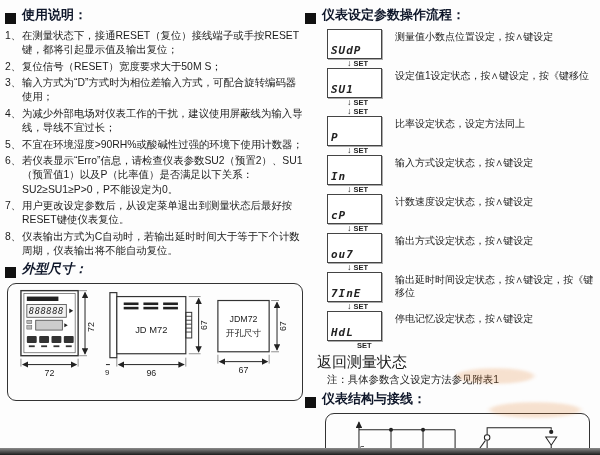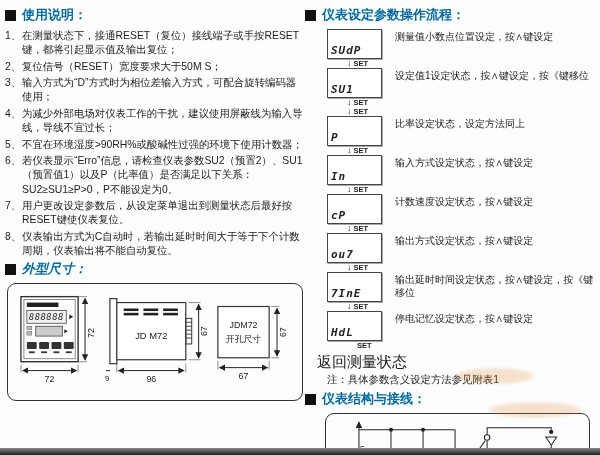--- a/index.html
+++ b/index.html
@@ -8,32 +8,32 @@
     background:#fdfdfd;
     font-family:"Liberation Sans", sans-serif;
     color:#1c1c1c;
     position:relative;
     overflow:hidden;
   }
   .page { display:flex; padding:4px 5px 0 5px; }
   .col-left  { width:298px; }
   .col-right { width:290px; margin-left:2px; }
 
-  .heading { display:flex; align-items:center; gap:6px; font-size:13px; font-weight:bold; color:#0369a1; margin:2px 0 5px 0; }
+  .heading { display:flex; align-items:flex-end; gap:6px; font-size:13px; font-weight:bold; color:#0f172a; margin:2px 0 5px 0; }
   .bullet  { width:11px; height:11px; background:#111; flex:0 0 auto; }
 
   .usage-item { display:flex; font-size:10.4px; line-height:1.38; margin-bottom:2px; }
   .usage-num  { flex:0 0 17px; }
   .usage-text { flex:1; }
 
   .dim-heading { margin-top:1px;font-style:italic; }
   .dim-box {
     border:1.5px solid #333; border-radius:9px;
     height:116px; margin:2px 0 0 2px;
-    display:flex; align-items:center; justify-content:space-around; padding:0 9px;
+    display:flex; justify-content:space-around; padding:0 9px;
   }
 
   .flow { margin:2px 0 0 22px; }
   .flow-step { display:flex; align-items:flex-start; }
   .lcd {
     width:50px; height:14px; flex:0 0 auto;
     border:1.6px solid #444; background:#fff;
     box-shadow:1px 1px 0 #aaa;
     display:flex; align-items:center; padding:13px 0 1px 3px;
     font-family:"DejaVu Sans Mono", monospace;

